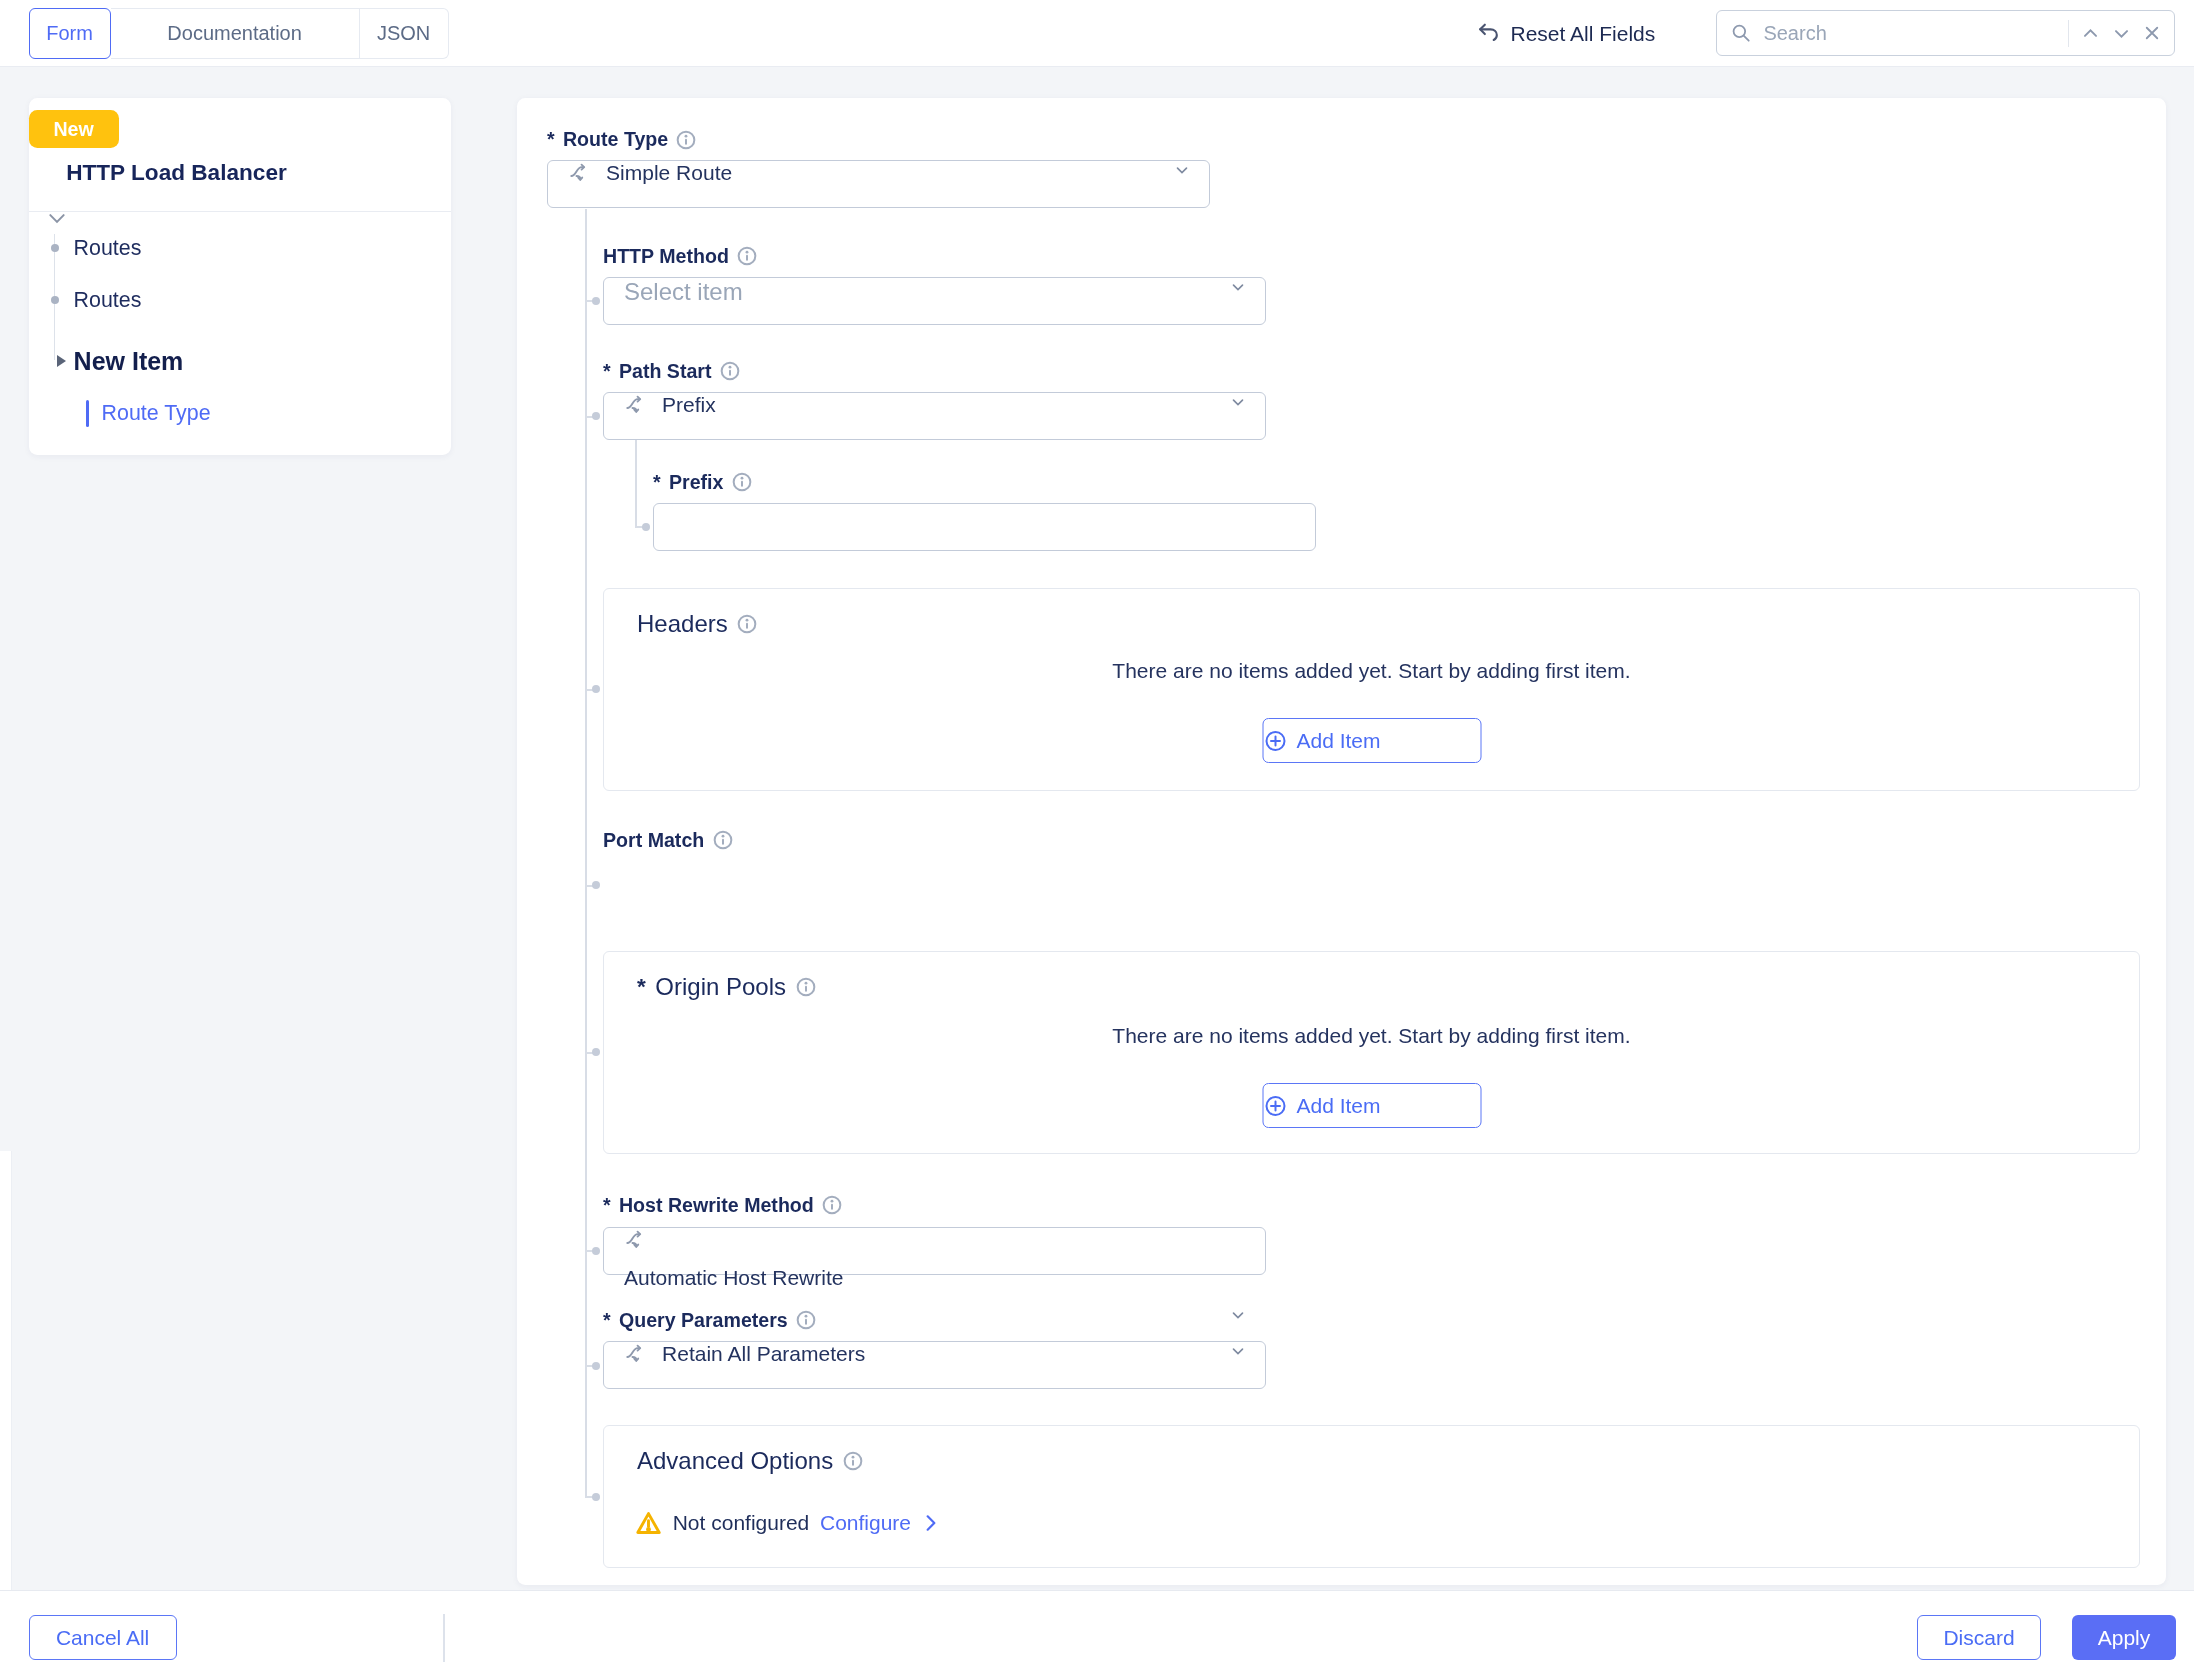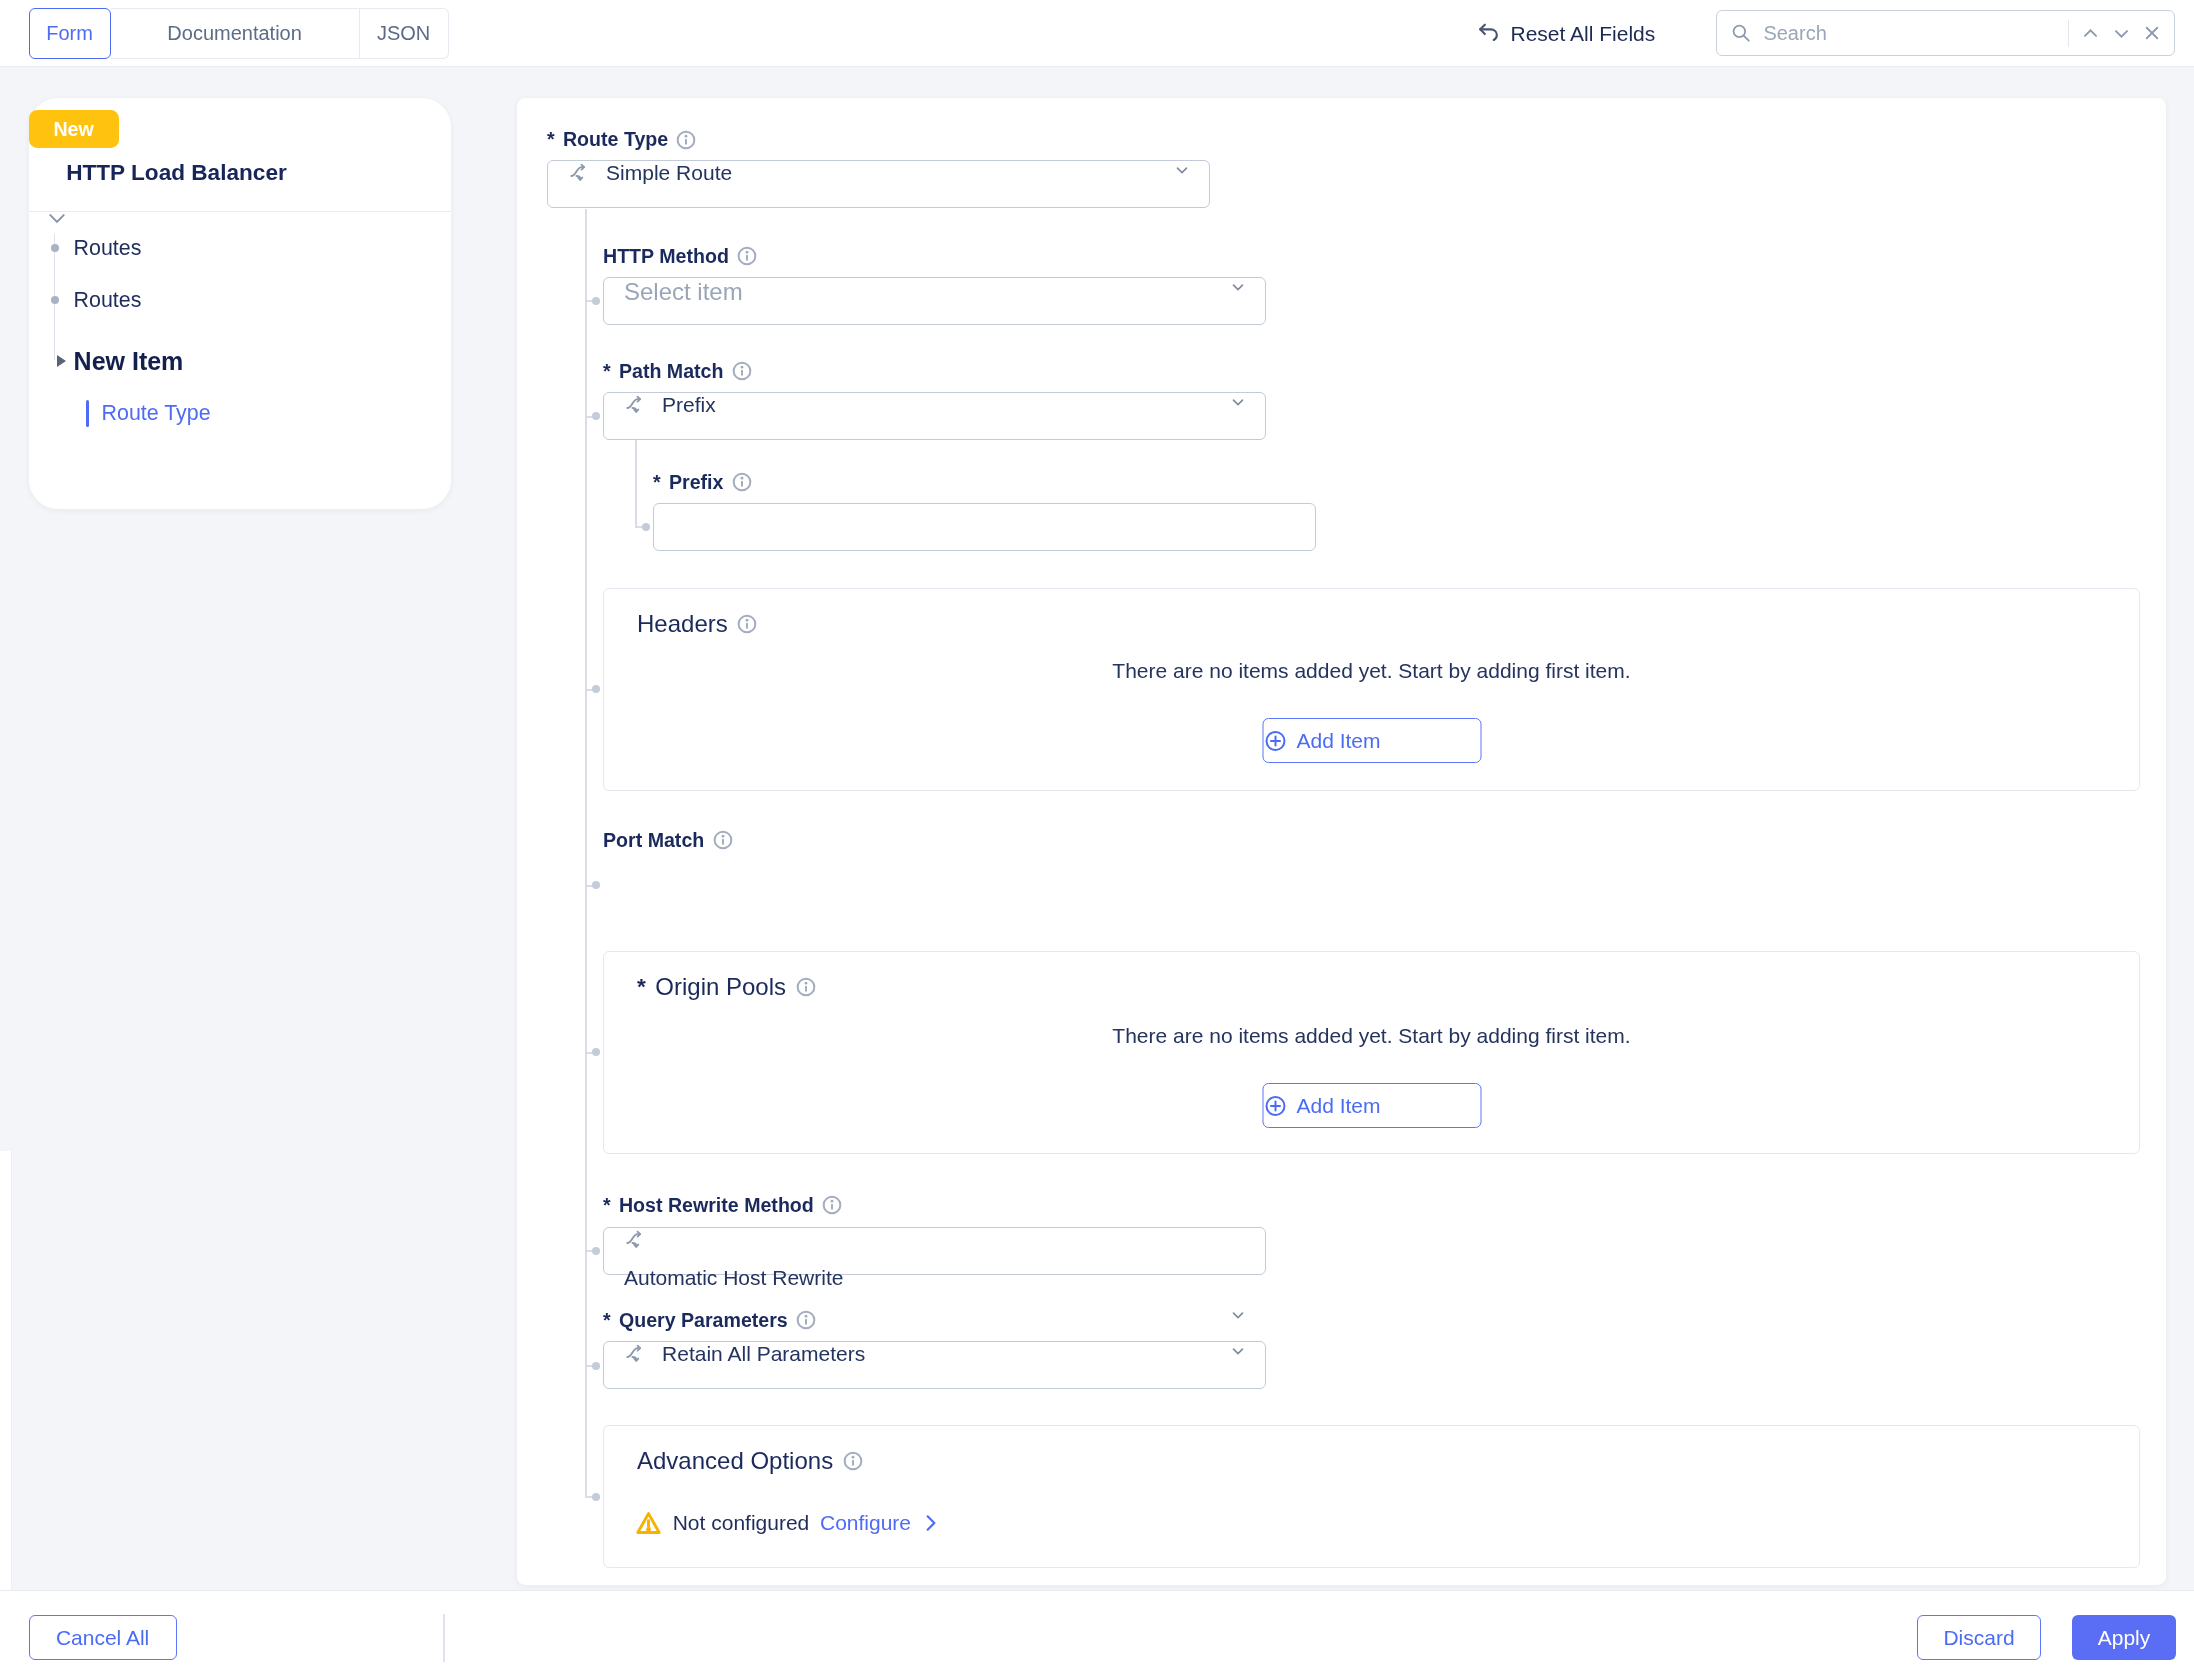--- a/index.html
+++ b/index.html
@@ -19,21 +19,21 @@
   .tab.doc { width:249px; }
   .tab.json { width:89px; border-radius:0 6px 6px 0; }
   .reset { position:absolute; left:1476px; top:0; height:67px; display:flex; align-items:center; gap:9.5px; }
   .reset-label { font-size:21px; color:#1d2a52; }
   .searchbox { position:absolute; left:1716px; top:10px; width:459px; height:46px; background:#fff; border:1.2px solid #c9d1dd; border-radius:6px; display:flex; align-items:center; padding:0 13px; gap:12px; }
   .searchbox input { flex:1; border:none; outline:none; font-size:20px; color:#22305c; font-family:"Liberation Sans", sans-serif; background:transparent; min-width:0; }
   .searchbox input::placeholder { color:#9aa6b8; }
   .vdiv { width:1.2px; height:27px; background:#e2e6ed; }
   
   .card { position:absolute; background:#fff; border-radius:8.3px; box-shadow:0 1.2px 6px rgba(30,42,90,.05); }
-  .sidebar { left:28.6px; top:98px; width:422px; height:411px;border-radius:29px; }
+  .sidebar { left:28.6px; top:98px; width:422px; height:357px; }
   .formcard { left:517px; top:98px; width:1649px; height:1487px; }
   
   .badge { position:absolute; left:0; top:12px; width:90px; height:38px; background:#ffc20e; border-radius:8.3px; color:#fff; font-weight:bold; font-size:19.6px; display:flex; align-items:center; justify-content:center; }
   .sb-title { position:absolute; left:22.6px; top:62px; font-size:22.6px; font-weight:bold; color:#17255a;margin-left:15px; }
   .sb-divider { position:absolute; left:0; top:113px; width:100%; height:1.2px; background:#e9ecf2; }
   .sb-caret { position:absolute; left:18px; top:114px; }
   .sb-vline { position:absolute; left:25px; top:136px; width:1.8px; height:126px; background:#dde2ea; }
   .sb-dot { position:absolute; width:8.3px; height:8.3px; border-radius:50%; background:#aab3c3; }
   .sb-item { position:absolute; left:45px; height:26px; display:flex; align-items:center; font-size:21.4px; color:#1e2c5e; cursor:default; }
   .sb-item.big { font-size:25px; font-weight:bold; color:#131f4d; height:31px; }
@@ -205,21 +205,21 @@
     <span class="ph">Select item</span>
     <span class="chev">
         <svg width="18" height="18" viewBox="0 0 24 24" fill="none" stroke="#7e8aa0" stroke-width="2.2" stroke-linecap="round">
           <path d="M6 9.5 L12 15.5 L18 9.5"></path>
         </svg>
       </span>
   </div>
 
   <div class="lblrow" style="left:86px; top:260px;">
     <span class="req">*</span>
-    <span>Path Match</span>
+    <span>Path Start</span>
     <span>
         <svg width="20" height="20" viewBox="0 0 24 24" fill="none">
           <circle cx="12" cy="12" r="10" stroke="#a3adbe" stroke-width="2.4"></circle>
           <circle cx="12" cy="7.4" r="1.7" fill="#a3adbe"></circle>
           <rect x="10.8" y="10.4" width="2.4" height="7.4" rx="1.2" fill="#a3adbe"></rect>
         </svg>
       </span>
   </div>
   <div class="select" style="left:86px; top:294px;">
     <span>

